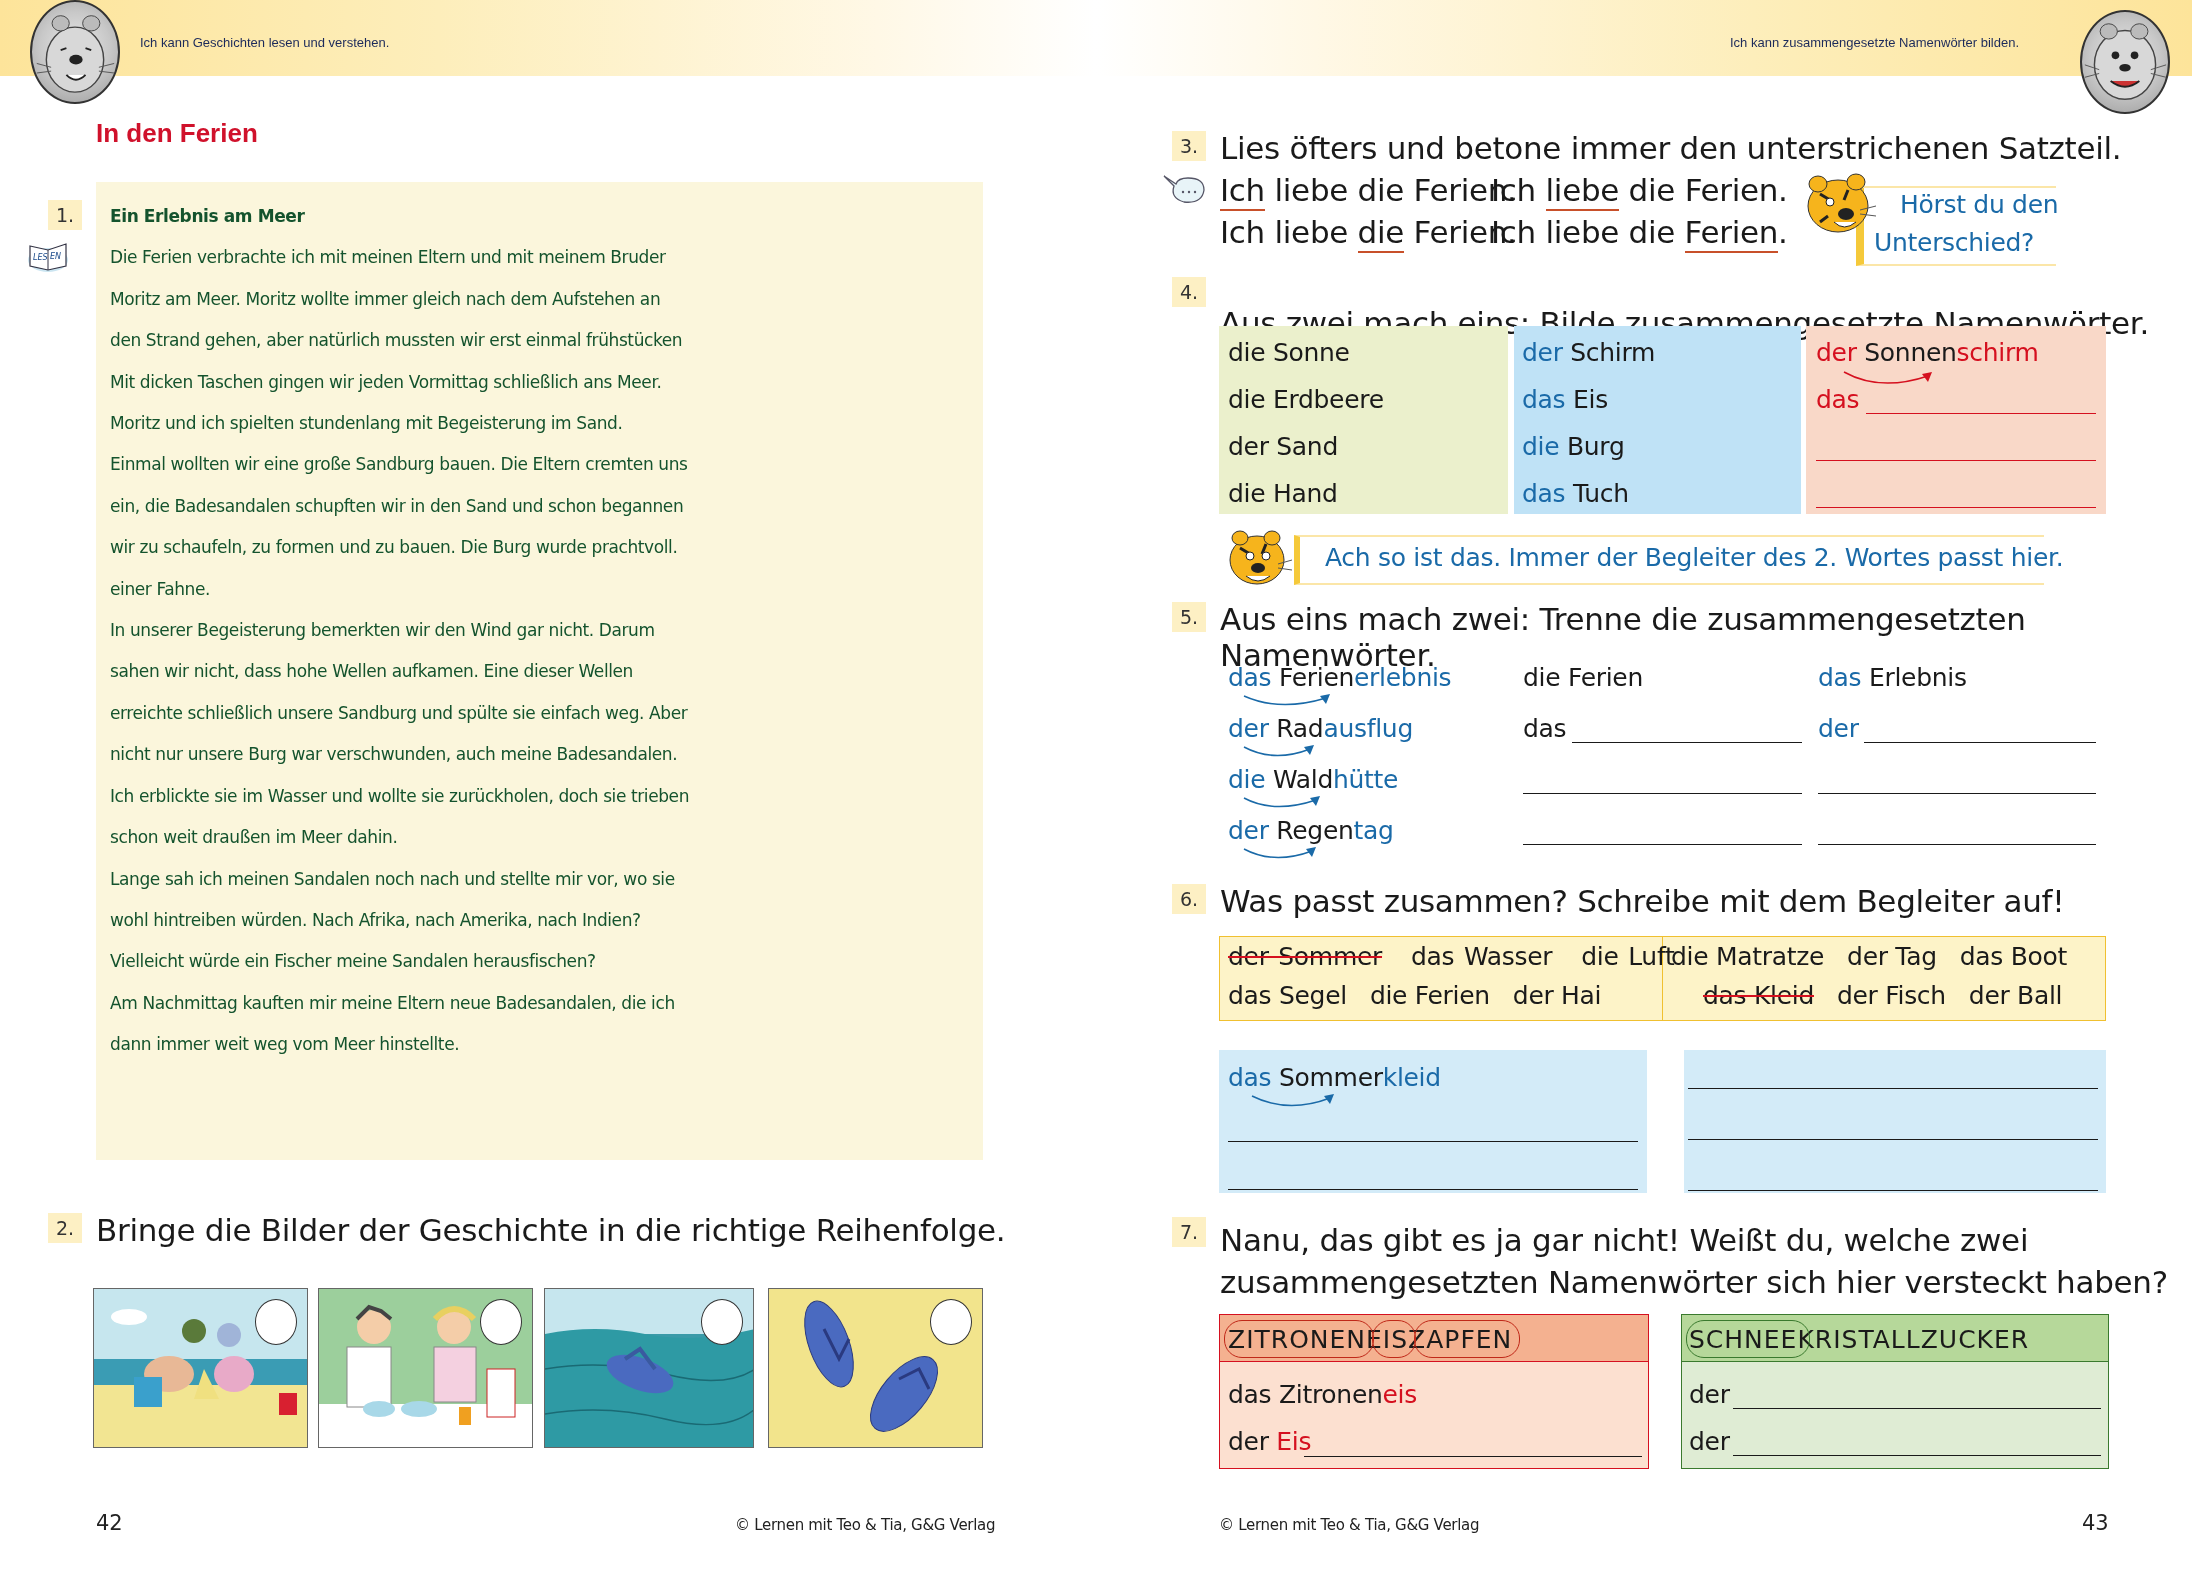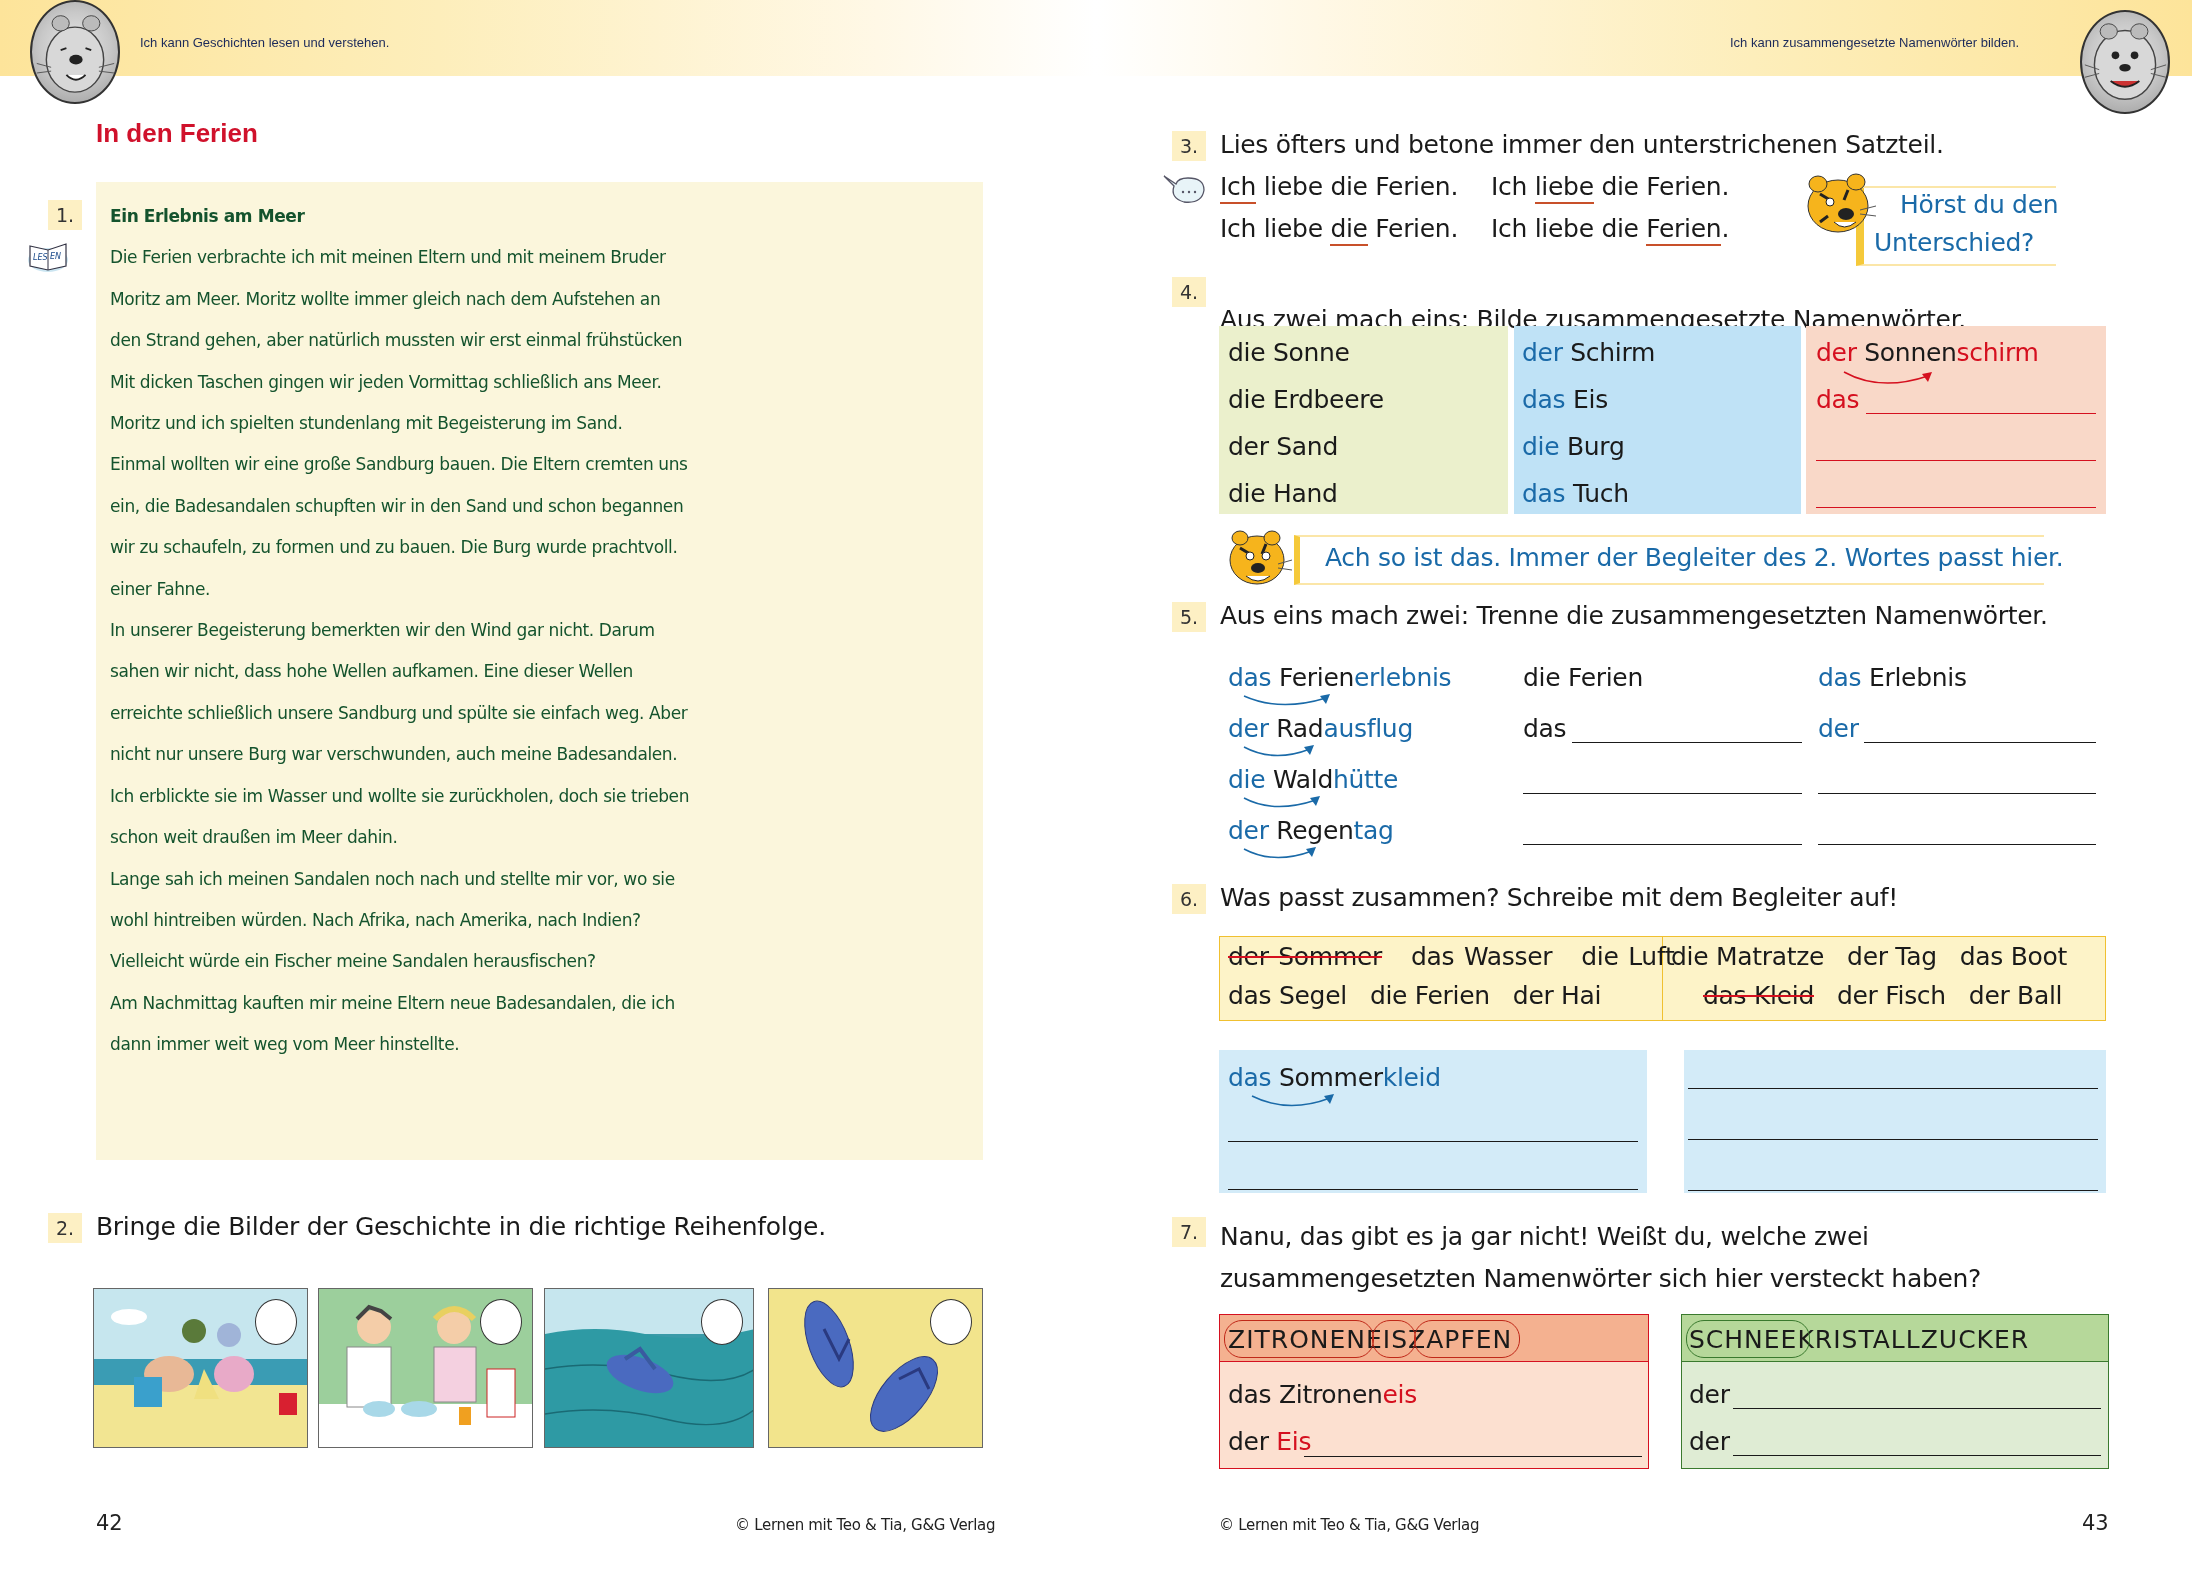--- a/index.html
+++ b/index.html
@@ -21,21 +21,21 @@
 
   .title { font-family: "Liberation Sans", sans-serif; font-weight: bold; font-size: 26px; color: #d0112b; }
 
   .num { background: #fdf0c4; font-size: 19px; color: #333; text-align: center; line-height: 30px;
     width: 34px; height: 30px; font-family: "DejaVu Sans", sans-serif; }
 
   .story-box { left: 96px; top: 182px; width: 887px; height: 978px; background: #fbf6dc; }
   .story-text { left: 110px; top: 196px; width: 870px; font-size: 17px; line-height: 41.4px; color: #14532d; letter-spacing: -0.4px; }
   .story-title { font-weight: bold; }
 
-  .task-text { font-size: 25px; color: #1a1a1a; letter-spacing: -0.3px; }
+  .task-text { font-size: 31px; color: #1a1a1a; letter-spacing: -0.3px; }
 
   .pic { border: 1px solid #666; overflow: hidden; }
   .pic .circle { position: absolute; right: 10px; top: 10px; width: 42px; height: 46px; border-radius: 50%; background: #fff; border: 1.5px solid #333; }
 
   .footer { font-size: 15px; color: #222; letter-spacing: -0.3px; }
   .pagenum { font-size: 21px; color: #222; }
 
   .blue { color: #1a6aa8; }
   .red { color: #d5101f; }
   .underline-red { border-bottom: 2.5px solid #c8502a; padding-bottom: 1px; }

